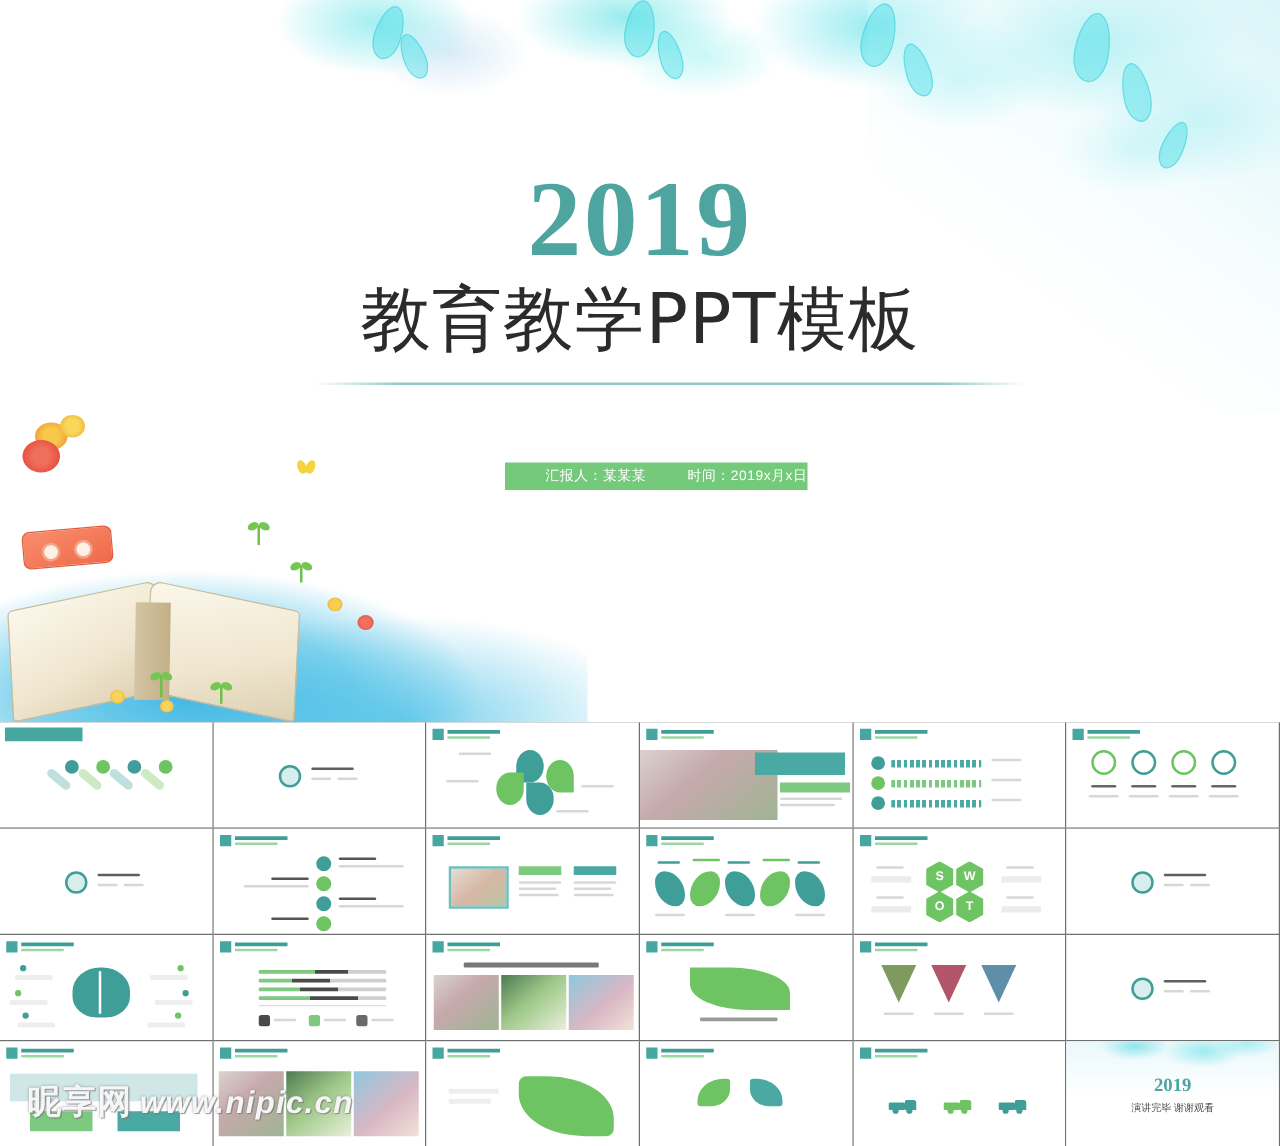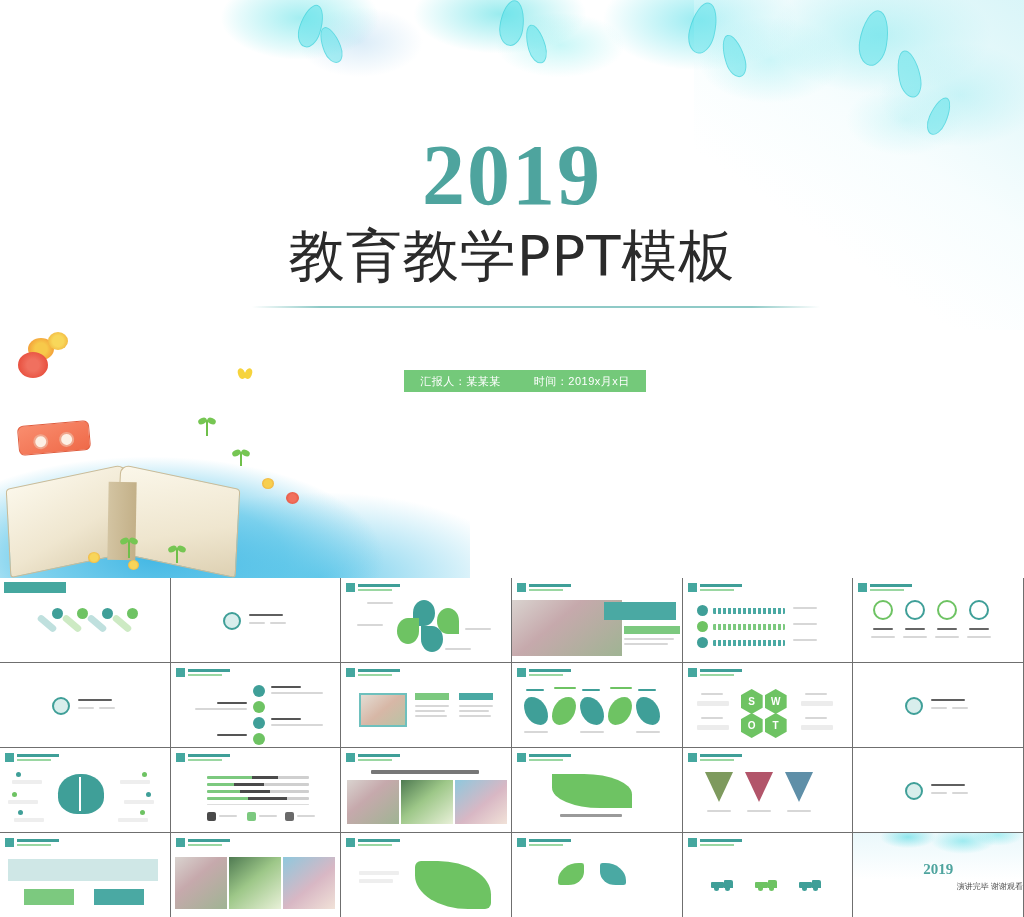--- a/index.html
+++ b/index.html
@@ -66,21 +66,21 @@
      font-weight:700; color:#4ea49e; letter-spacing:2px; }
   .hero-title { position:absolute; left:0; right:0; top:225px; text-align:center;
      font-size:56px; line-height:62px; color:#2b2b2b; letter-spacing:1px;
      font-family:"DejaVu Sans", sans-serif; font-weight:400; }
   .hero-rule { position:absolute; left:252px; top:306px; width:568px; height:2px;
      background:linear-gradient(90deg, rgba(120,200,200,0), #8fcac7 12%, #8fcac7 88%, rgba(120,200,200,0)); }
   .hero-sub { position:absolute; left:255px; top:318px; width:566px; text-align:center;
      font-size:11.5px; line-height:17px; color:#6c6c6c; }
   .hero-badge { position:absolute; left:404px; top:370px; width:242px; height:22px;
      background:#74c97a; color:#fff; font-size:11px; line-height:22px;
-     text-align:center; letter-spacing:.5px; }
+     text-align:right; letter-spacing:.5px; }
   .badge-gap { display:inline-block; width:26px; }
 
   
   .grid { position:absolute; left:0; top:578px; width:1024px; height:339px;
      display:grid; grid-template-columns:repeat(6,1fr);
      grid-template-rows:repeat(4, 85px); gap:0;
      background:#6f6f6f; }
   .thumb { background:#fff; position:relative; overflow:hidden;
      border-right:1.5px solid #6f6f6f; border-bottom:1.5px solid #6f6f6f; }
   .t-head { position:absolute; left:5px; top:5px; display:flex; align-items:flex-start; gap:3px; }
@@ -125,21 +125,21 @@
   .wm .url { font-style:italic; font-size:25px; margin-left:6px; }
   .idbar { position:absolute; right:0; bottom:20px; height:19px; line-height:19px;
      padding:0 6px; background:rgba(205,205,205,.75); color:#6a6a6a;
      font-size:12.5px; letter-spacing:.2px; }
 
   
   .final { position:absolute; inset:0;
      background:linear-gradient(180deg,#eaf8fb 0%, #ffffff 55%); }
   .final .yr { position:absolute; left:0;right:0; top:28px; text-align:center;
      font-family:"Liberation Serif", serif; font-size:15px; color:#4ea49e; font-weight:700;}
-  .final .th { position:absolute; left:0;right:0; top:48px; text-align:right;
+  .final .th { position:absolute; left:0;right:0; top:48px; text-align:center;
      font-size:8px; color:#4a4a4a; }
   .final .spl { position:absolute; top:0; width:100%; height:30px;
      background:radial-gradient(ellipse 40px 16px at 55px 4px, rgba(70,215,225,.55), rgba(255,255,255,0) 70%),
                 radial-gradient(ellipse 45px 18px at 110px 8px, rgba(80,220,228,.5), rgba(255,255,255,0) 72%),
                 radial-gradient(ellipse 35px 15px at 145px 2px, rgba(90,225,230,.45), rgba(255,255,255,0) 72%); }
 </style>
 </head>
 <body>
 
 <div id="page">
@@ -562,14 +562,17 @@
     <div class="thumb">
       <div class="final">
         <div class="spl"></div>
         <div class="yr">2019</div>
         <div class="th">演讲完毕 谢谢观看</div>
       </div>
     </div>
 
   </div>
 
+  <div class="wm">
+    <span>昵享网</span><span class="url">www.nipic.cn</span>
+  </div>
 
 </div>
 
 </body></html>

